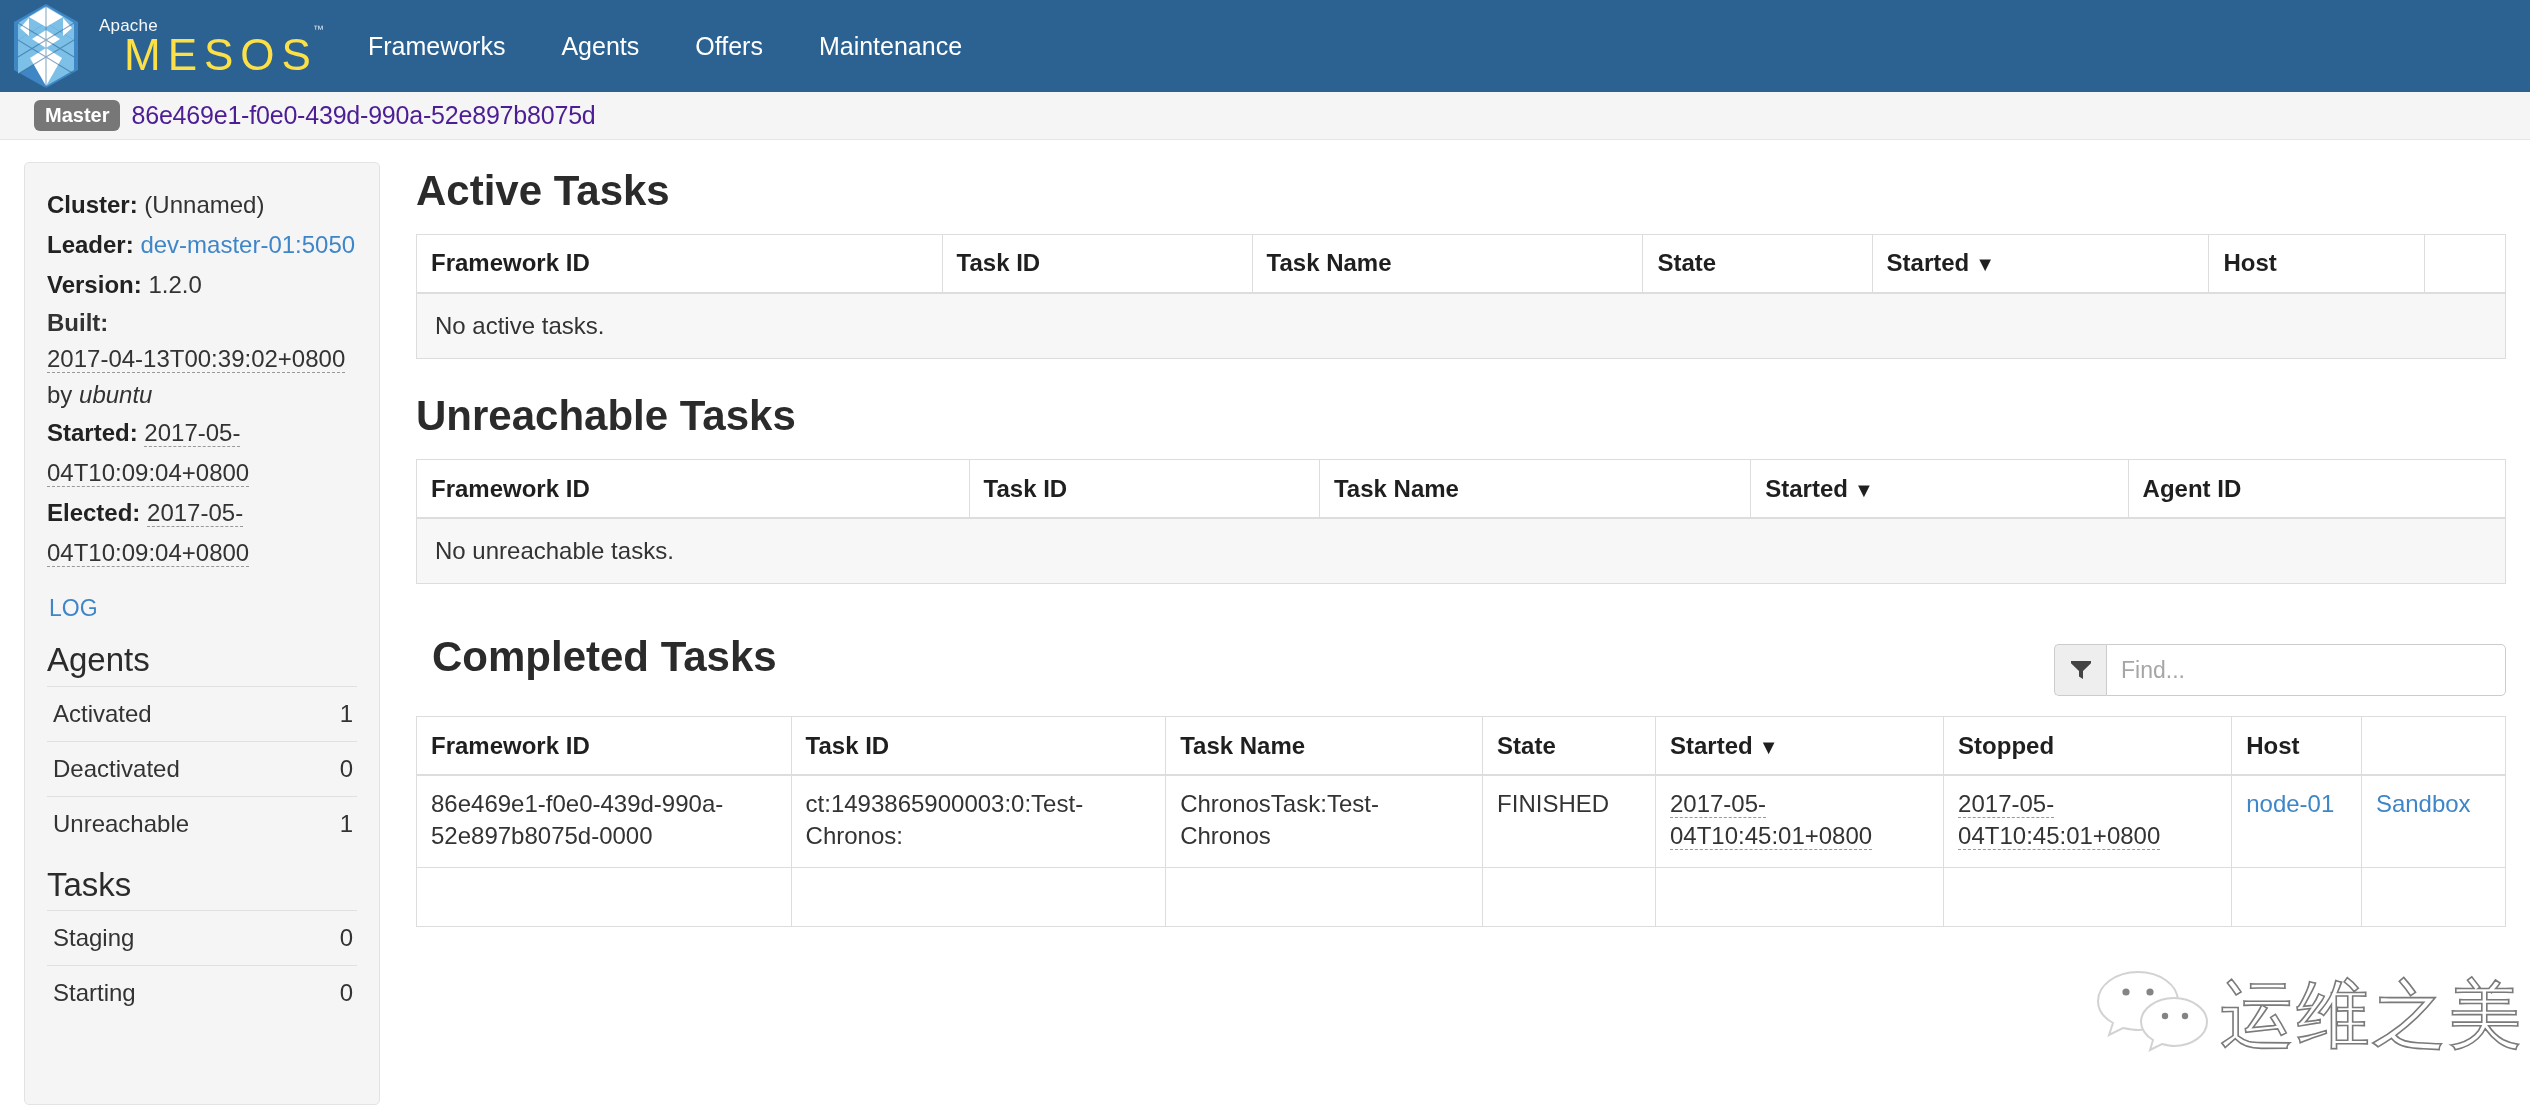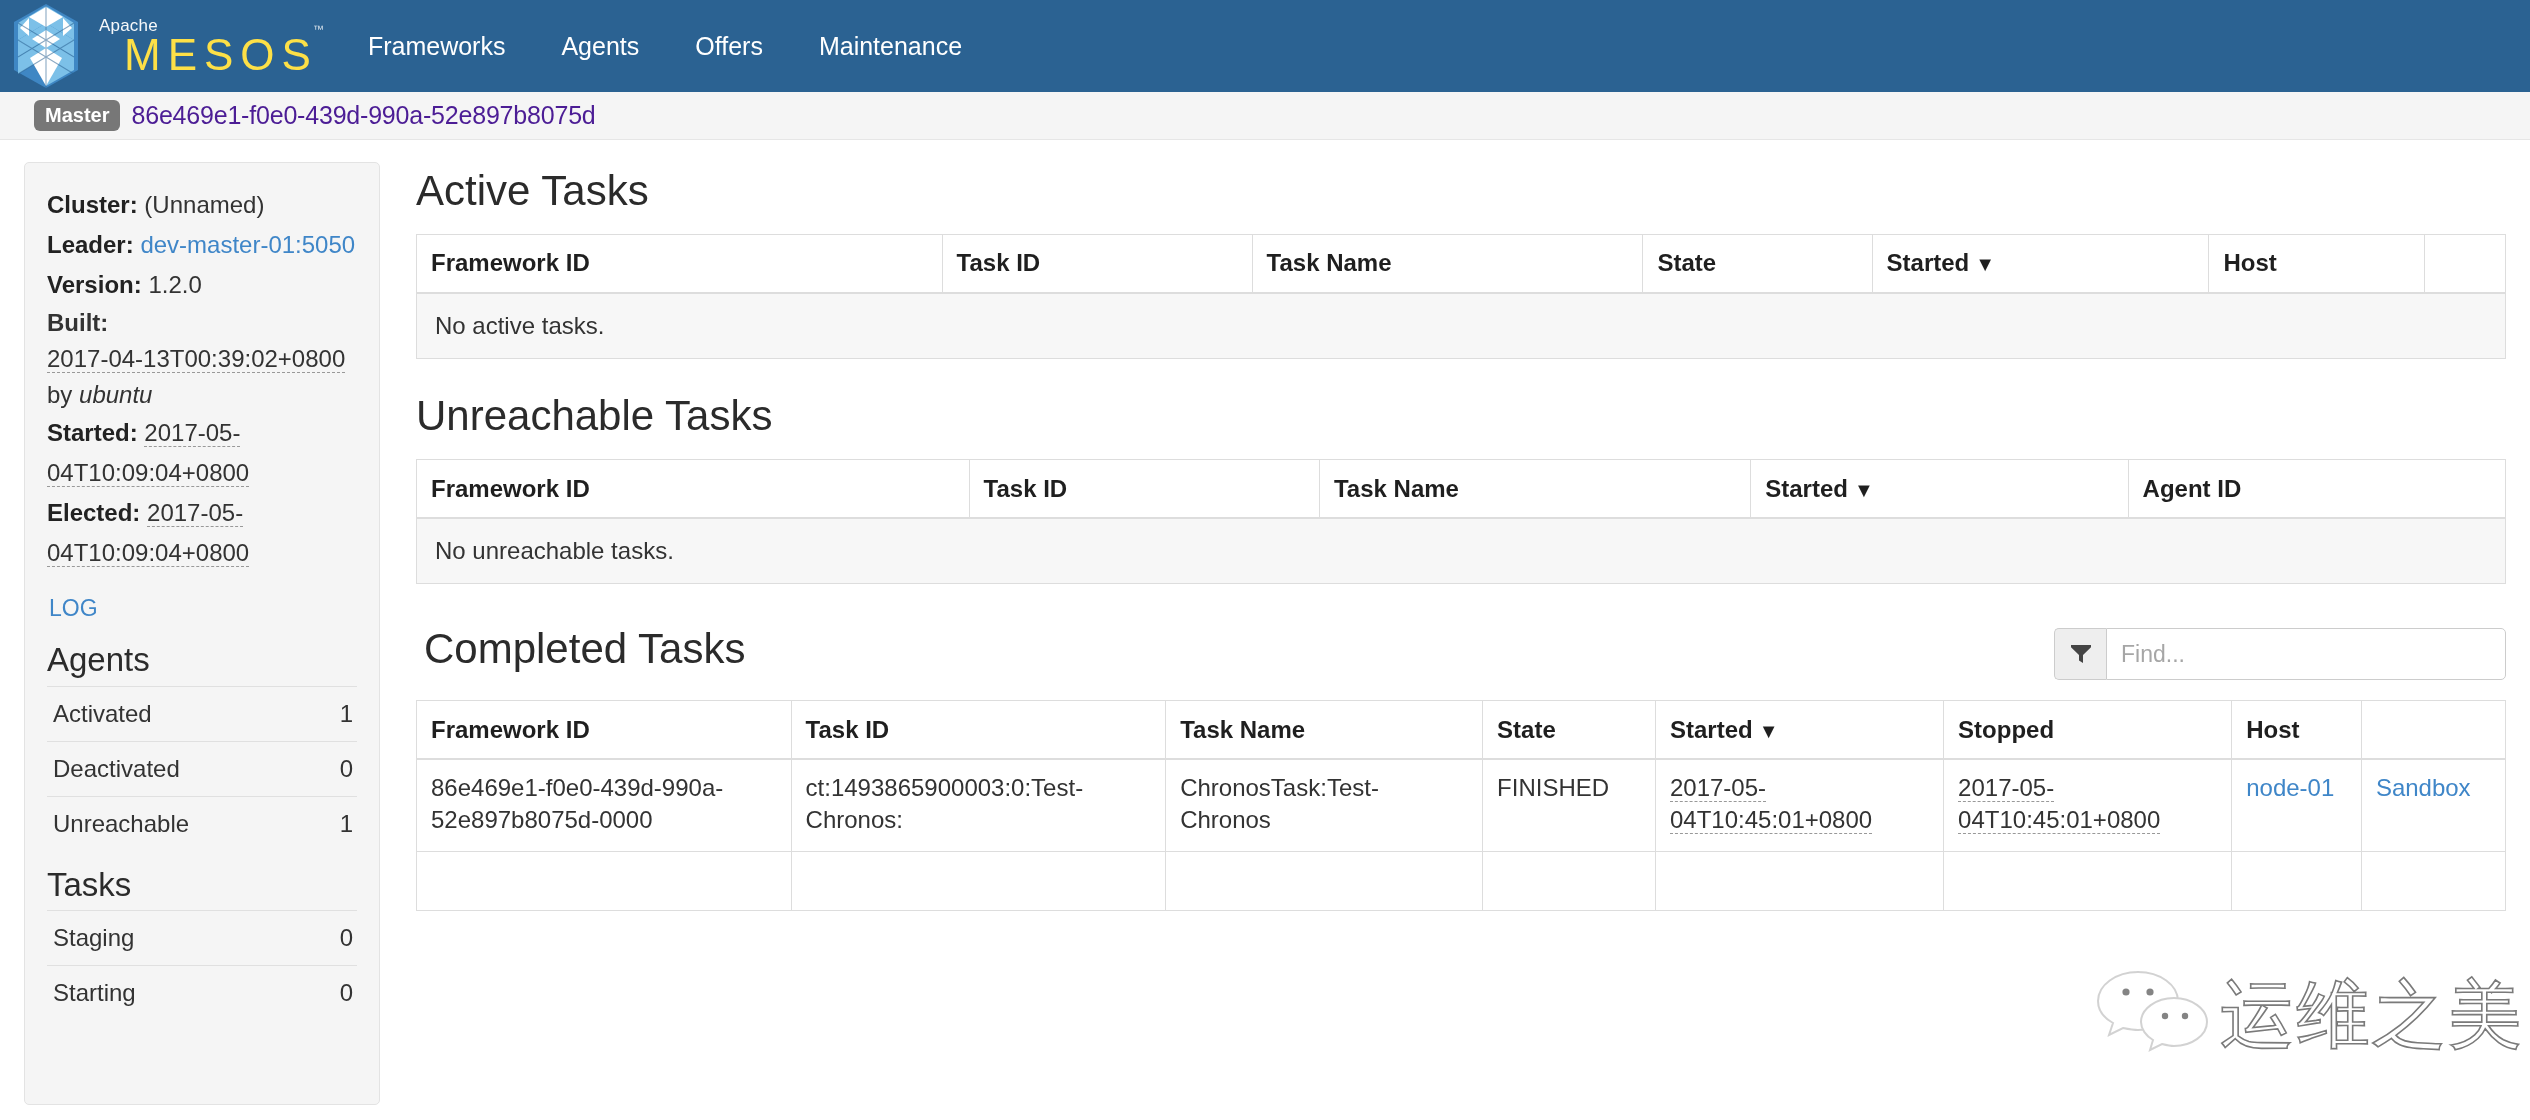--- a/index.html
+++ b/index.html
@@ -137,32 +137,32 @@
     font-size: 24px;
     padding: 13px 2px 13px 6px;
     color: #333;
   }
   .sb-table td.num { text-align: right; padding-right: 4px; }
 
   
   .main { flex: 1 1 auto; min-width: 0; }
   .sec-title {
     font-size: 42px;
-    font-weight: normal;
+    font-weight: bold;
     color: #2b2b2b;
     margin: 6px 0 20px 0;
     line-height: 1.1;
   }
   .sec-head-row {
     display: flex;
     align-items: flex-end;
     justify-content: space-between;
     margin-bottom: 20px;
   }
-  .sec-head-row .sec-title { margin: 8px; }
+  .sec-head-row .sec-title { margin: 16px; }
 
   table.grid {
     width: 100%;
     border-collapse: collapse;
     border: 1px solid #dddddd;
     background: #ffffff;
     table-layout: fixed;
   }
   table.grid th {
     font-size: 24px;

